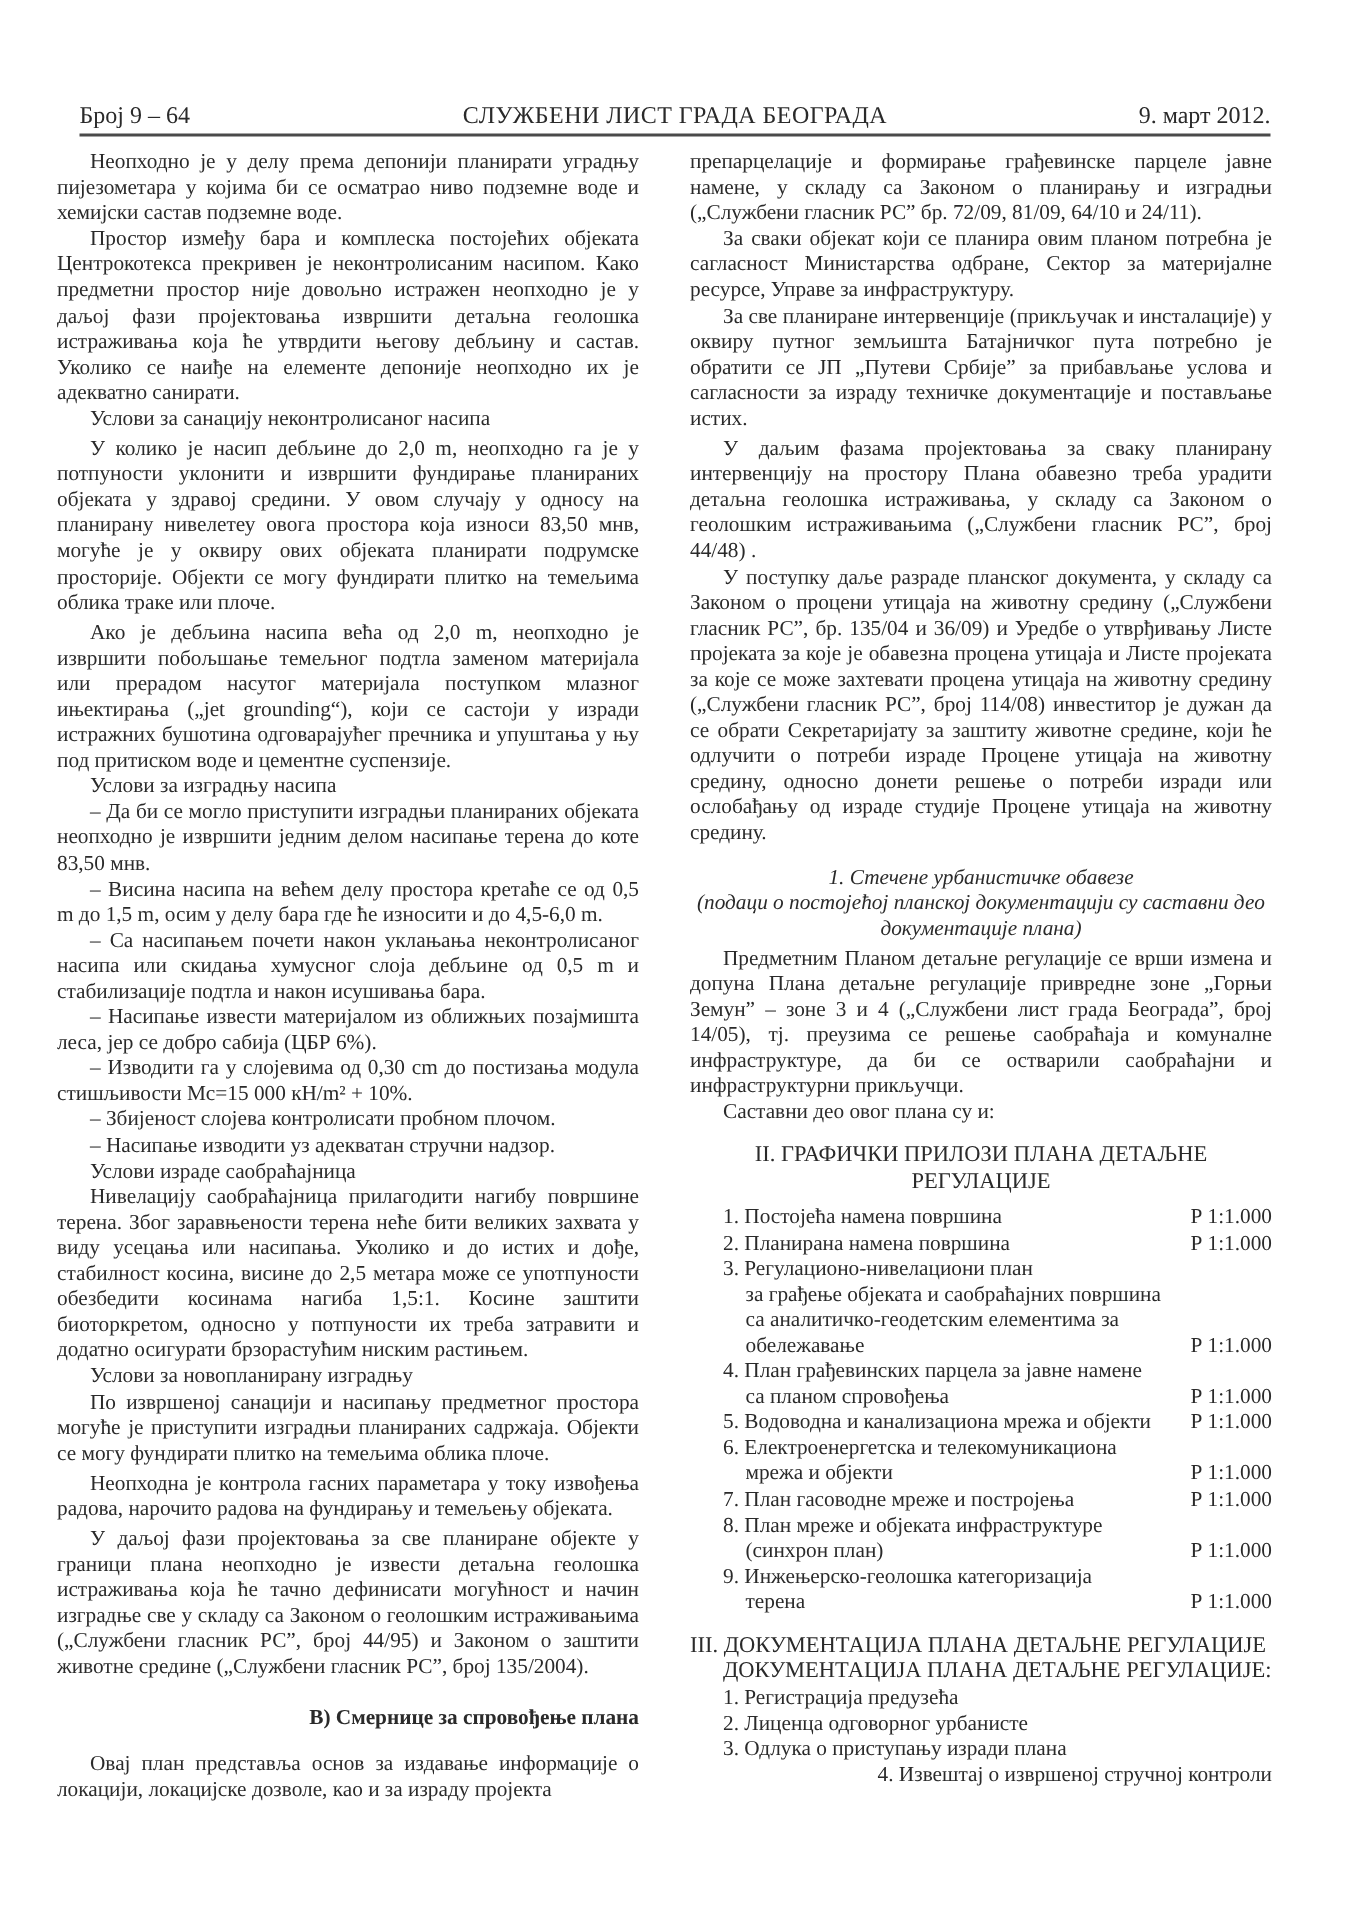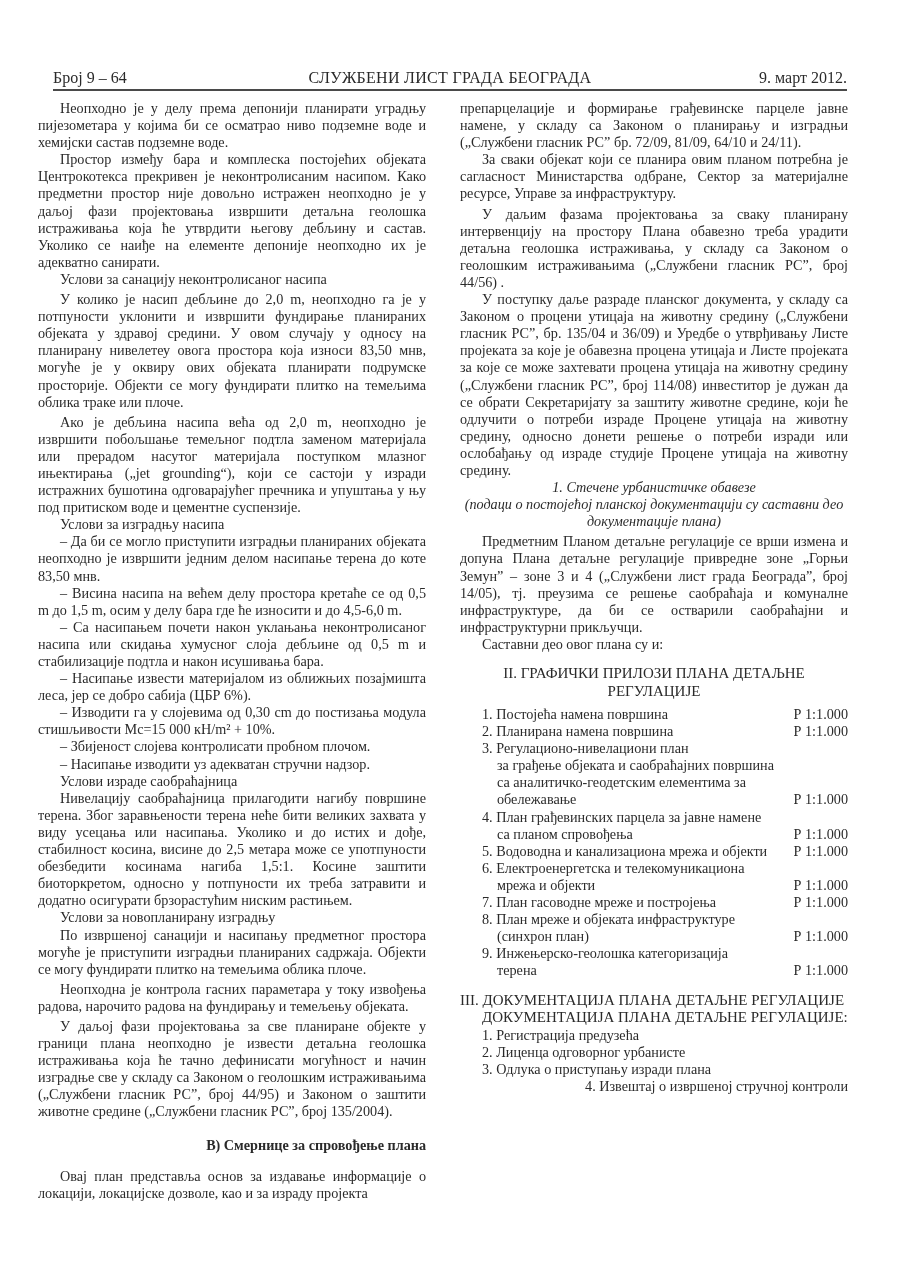--- a/index.html
+++ b/index.html
@@ -11,21 +11,21 @@
   .header .center { position: absolute; left: 0; right: 0; top: 0; text-align: center; letter-spacing: 0.3px; }
   .header .right { position: absolute; right: 0; top: 0; }
   .rule { position: absolute; left: 53px; top: 89px; width: 794px; height: 2px; background: #4a4a4a; }
   .col { position: absolute; top: 100px; width: 388px; font-size: 14.2px; line-height: 17.1px; }
   .col.left { left: 38px; }
   .col.right { left: 460px; }
   p { margin: 0; text-align: justify; text-indent: 22px; hyphens: manual; }
   p.gap { margin-top: 3px; }
   p.noindent { text-indent: 0; }
   .bold-title { font-weight: bold; text-align: right; text-indent: 0; margin: 16px 0 14px 0; }
-  .italic-title { font-style: italic; text-align: center; text-indent: 0; }
+  .italic-title { font-style: italic; text-align: center; text-indent: 0; margin-top: 12px; }
   .caps-title { text-align: center; text-indent: 0; font-size: 15px; line-height: 17.5px; margin: 12px 0 6px 0; }
   .list { margin: 0; padding: 0; list-style: none; }
   .list li { position: relative; padding-left: 22px; padding-right: 60px; text-indent: 0; }
   .list li .scale { position: absolute; right: 0; bottom: 0; }
   .list li .cont { display: block; padding-left: 15px; }
   .doc-title { text-indent: 0; font-size: 15px; line-height: 17.5px; margin-top: 12px; }
   .doc-title2 { text-indent: 22px; font-size: 15px; line-height: 17.5px; }
   .doc-list p { text-indent: 22px; }
 </style>
 </head>
@@ -58,21 +58,22 @@
   <p>По извршеној санацији и насипању предметног простора могуће је приступити изградњи планираних садржаја. Објекти се могу фундирати плитко на темељима облика плоче.</p>
   <p class="gap">Неопходна је контрола гасних параметара у току извођења радова, нарочито радова на фундирању и темељењу објеката.</p>
   <p class="gap">У даљој фази пројектовања за све планиране објекте у граници плана неопходно је извести детаљна геолошка истраживања која ће тачно дефинисати могућност и начин изградње све у складу са Законом о геолошким истраживањима („Службени гласник РС”, број 44/95) и Законом о заштити животне средине („Службени гласник РС”, број 135/2004).</p>
   <p class="bold-title">В) Смернице за спровођење плана</p>
   <p>Овај план представља основ за издавање информације о локацији, локацијске дозволе, као и за израду пројекта</p>
 </div>
 
 <div class="col right">
   <p class="noindent">препарцелације и формирање грађевинске парцеле јавне намене, у складу са Законом о планирању и изградњи („Службени гласник РС” бр. 72/09, 81/09, 64/10 и 24/11).</p>
   <p>За сваки објекат који се планира овим планом потребна је сагласност Министарства одбране, Сектор за материјалне ресурсе, Управе за инфраструктуру.</p>
-  <p class="gap">У даљим фазама пројектовања за сваку планирану интервенцију на простору Плана обавезно треба урадити детаљна геолошка истраживања, у складу са Законом о геолошким истраживањима („Службени гласник РС”, број 44/56) .</p>
+  <p>За све планиране интервенције (прикључак и инсталације) у оквиру путног земљишта Батајничког пута потребно је обратити се ЈП „Путеви Србије” за прибављање услова и сагласности за израду техничке документације и постављање истих.</p>
+  <p class="gap">У даљим фазама пројектовања за сваку планирану интервенцију на простору Плана обавезно треба урадити детаљна геолошка истраживања, у складу са Законом о геолошким истраживањима („Службени гласник РС”, број 44/48) .</p>
   <p>У поступку даље разраде планског документа, у складу са Законом о процени утицаја на животну средину („Службени гласник РС”, бр. 135/04 и 36/09) и Уредбе о утврђивању Листе пројеката за које је обавезна процена утицаја и Листе пројеката за које се може захтевати процена утицаја на животну средину („Службени гласник РС”, број 114/08) инвеститор је дужан да се обрати Секретаријату за заштиту животне средине, који ће одлучити о потреби израде Процене утицаја на животну средину, односно донети решење о потреби изради или ослобађању од израде студије Процене утицаја на животну средину.</p>
   <p class="italic-title">1. Стечене урбанистичке обавезе</p>
   <p class="italic-title" style="margin-top:0">(подаци о постојећој планској документацији су саставни деo документације плана)</p>
   <p class="gap">Предметним Планом детаљне регулације се врши измена и допуна Плана детаљне регулације привредне зоне „Горњи Земун” – зоне 3 и 4 („Службени лист града Београда”, број 14/05), тј. преузима се решење саобраћаја и комуналне инфраструктуре, да би се остварили саобраћајни и инфраструктурни прикључци.</p>
   <p>Саставни део овог плана су и:</p>
   <p class="caps-title">II. ГРАФИЧКИ ПРИЛОЗИ ПЛАНА ДЕТАЉНЕ РЕГУЛАЦИЈЕ</p>
 
   <ul class="list">
     <li><span>1.</span> <span>Постојећа намена површина</span><span class="scale">Р 1:1.000</span></li>
     <li><span>2.</span> <span>Планирана намена површина</span><span class="scale">Р 1:1.000</span></li>

